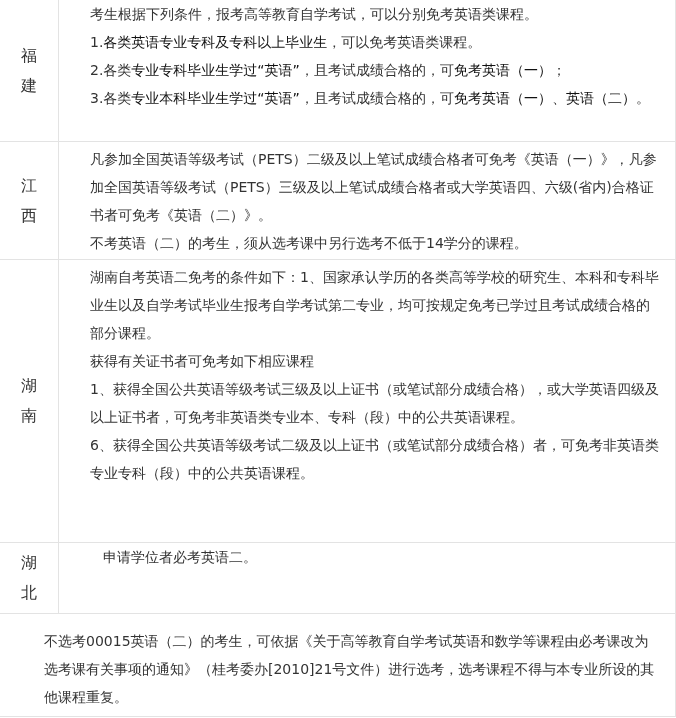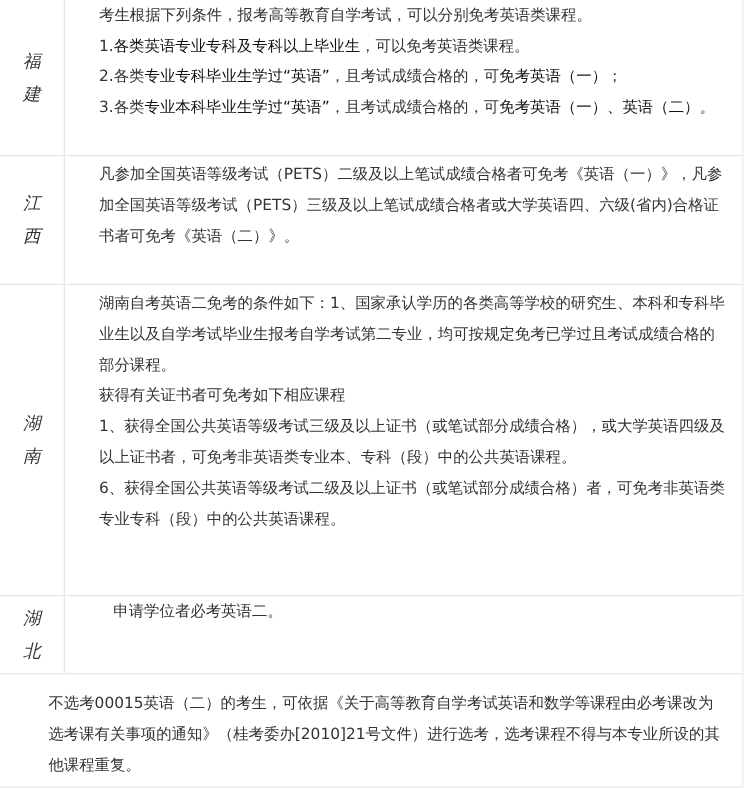--- a/index.html
+++ b/index.html
@@ -32,21 +32,20 @@
     align-items:center;
     justify-content:center;
   }
   .province{
     width:1.1em;
     font-size:16px;
     line-height:30px;
     text-align:center;
     word-break:break-all;
     color:var(--text);
-    font-style:italic;
   }
   .content-cell{
     flex:1 1 auto;
     min-width:0;
     font-size:14px;
     line-height:28px;
     color:var(--text);
     margin-left:24px;
   }
   .content-cell p{margin:0;}
@@ -79,20 +78,21 @@
         <p><span>3.各类</span><b>专业本科毕业生学过“英语”</b><span>，且考试成绩合格的，可</span><b>免考英语（一）、英语（二）</b><span>。</span></p>
       </div>
   </div>
 
   <div class="row">
     <div class="label-cell">
       <div class="province">江西</div>
     </div>
     <div class="content-cell">
         <p><span>凡参加全国英语等级考试（PETS）二级及以上笔试成绩合格者可免考《英语（一）》，凡参加全国英语等级考试（PETS）三级及以上笔试成绩合格者或大学英语四、六级(省内)合格证书者可免考《英语（二）》。</span></p>
+        <p><span>不考英语（二）的考生，须从选考课中另行选考不低于14学分的课程。</span></p>
       </div>
   </div>
 
   <div class="row">
     <div class="label-cell">
       <div class="province">湖南</div>
     </div>
     <div class="content-cell">
         <p><span>湖南自考英语二免考的条件如下：1、国家承认学历的各类高等学校的研究生、本科和专科毕业生以及自学考试毕业生报考自学考试第二专业，均可按规定免考已学过且考试成绩合格的部分课程。</span></p>
         <p><span>获得有关证书者可免考如下相应课程</span></p>

